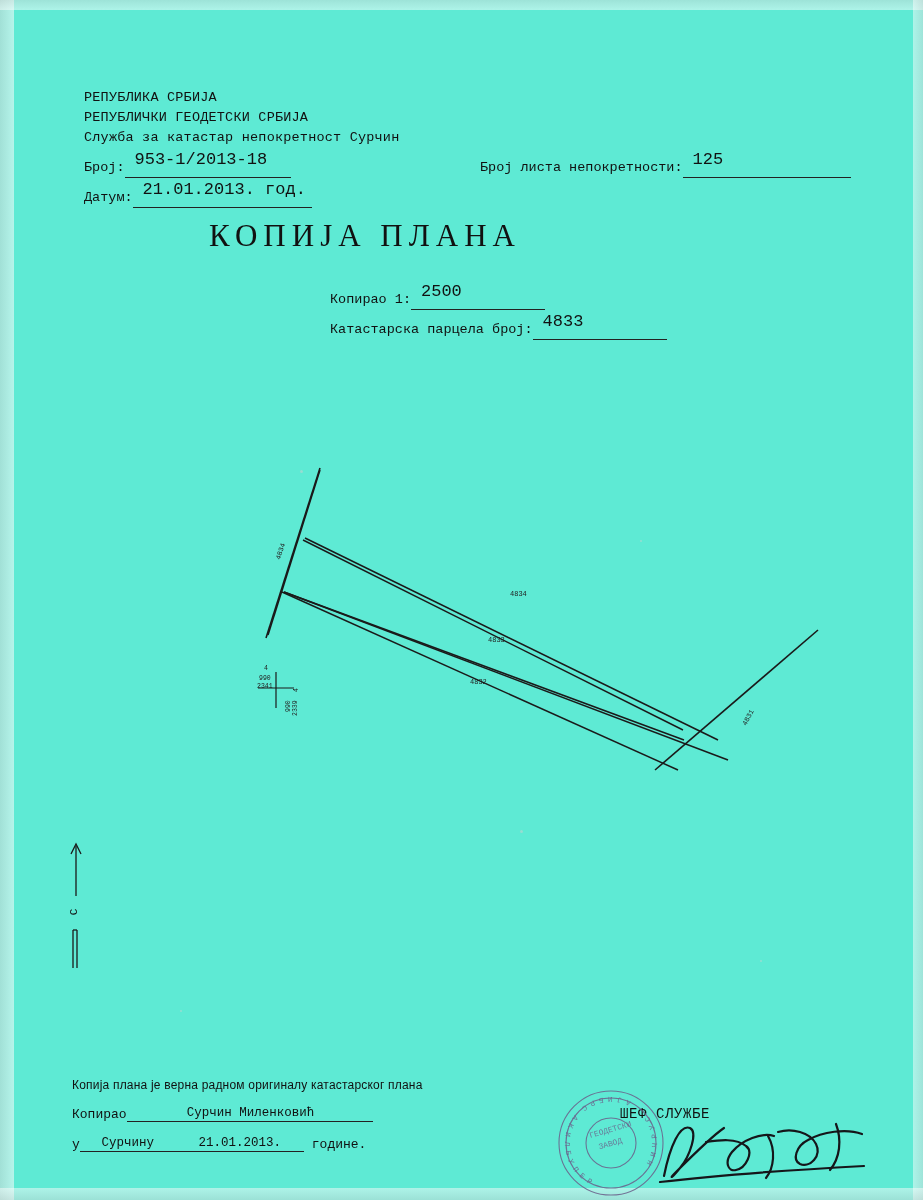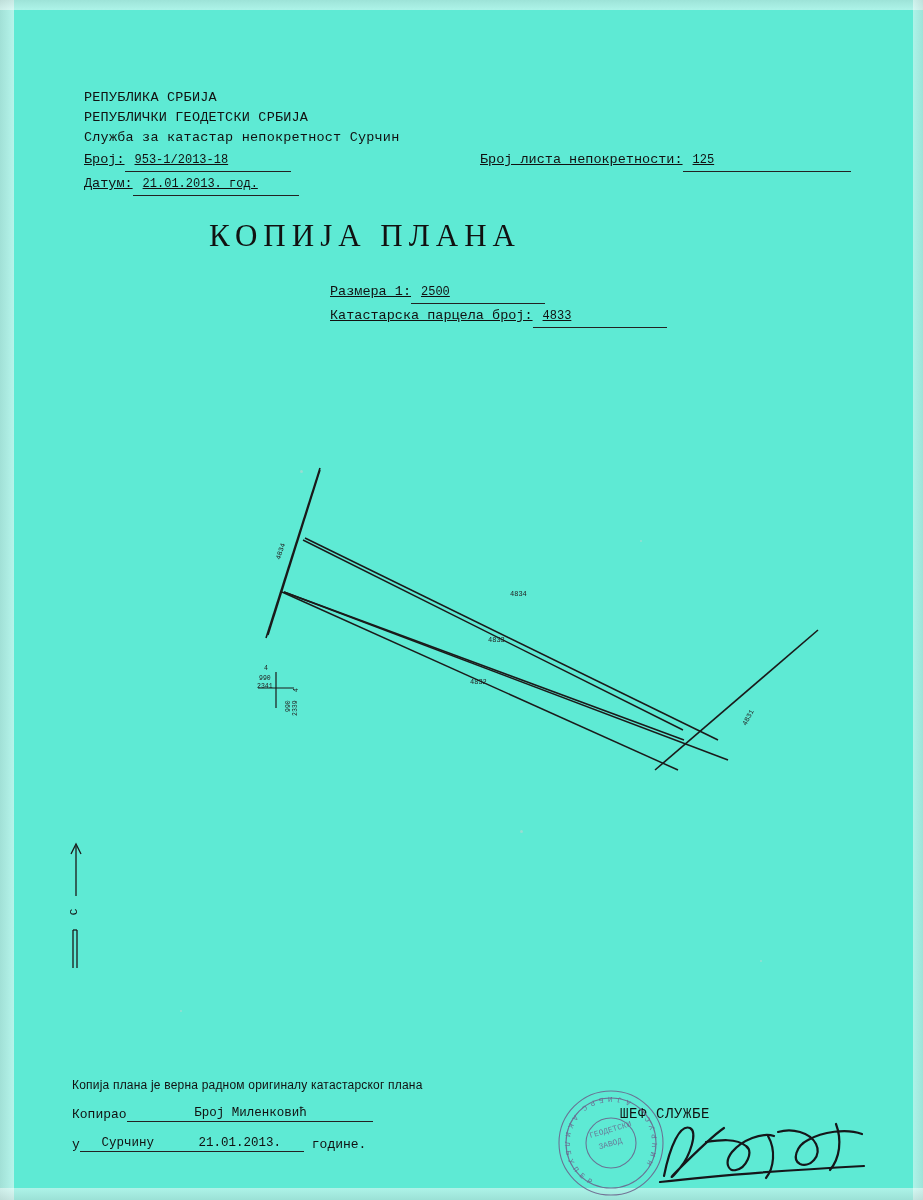--- a/index.html
+++ b/index.html
@@ -58,34 +58,34 @@
   }
   .hdr-line {
     font-family: "Liberation Mono", monospace;
     font-size: 13.5px;
     letter-spacing: .2px;
     line-height: 20px;
     white-space: nowrap;
   }
   .field-row {
     display: flex;
+    align-items: flex-end;
     line-height: 20px;
     margin-top: 2px;
-    text-decoration: underline;
   }
   .field-label {
     font-family: "Liberation Mono", monospace;
     font-size: 13.5px;
     white-space: nowrap;
   }
   .field-value {
     font-family: "Liberation Mono", monospace;
-    font-size: 12px;
+    font-size: 17px;
     border-bottom: 1px solid #222;
-    padding: 0 6px 1px 10px;
+    padding: 0 6px 7px 10px;
     white-space: nowrap;
   }
   .v-broj { min-width: 150px; }
   .v-datum { min-width: 150px; }
 
   .hdr-right {
     position: absolute;
     left: 480px;
     top: 148px;
     width: 380px;
@@ -243,21 +243,21 @@
     <div class="field-row">
       <span class="field-label">Број листа непокретности:</span>
       <span class="field-value v-list">125</span>
     </div>
   </div>
 
   <div class="title">КОПИЈА ПЛАНА</div>
 
   <div class="scale-block">
     <div class="field-row">
-      <span class="field-label">Размера 1:</span>
+      <span class="field-label">Копирао 1:</span>
       <span class="field-value v-razmera">2500</span>
     </div>
     <div class="field-row">
       <span class="field-label">Катастарска парцела број:</span>
       <span class="field-value v-parcela">4833</span>
     </div>
   </div>
 
   <div class="map">
     <svg width="810" height="600" viewBox="0 0 810 600">
@@ -326,21 +326,21 @@
       </g>
     </svg>
     <div class="north-letter">С</div>
   </div>
 
   <div class="footer">
     <div class="footer-line1">Копија плана је верна радном оригиналу катастарског плана</div>
 
     <div class="footer-row">
       <span>Копирао</span>
-      <span class="f-val v-kopirao">Број Миленковић</span>
+      <span class="f-val v-kopirao">Сурчин Миленковић</span>
     </div>
 
     <div class="footer-row">
       <span>у</span>
       <span class="f-val v-mesto">Сурчину</span>
       <span class="f-val v-datum2">21.01.2013.</span>
       <span style="padding-left:8px;">године.</span>
     </div>
   </div>
 

